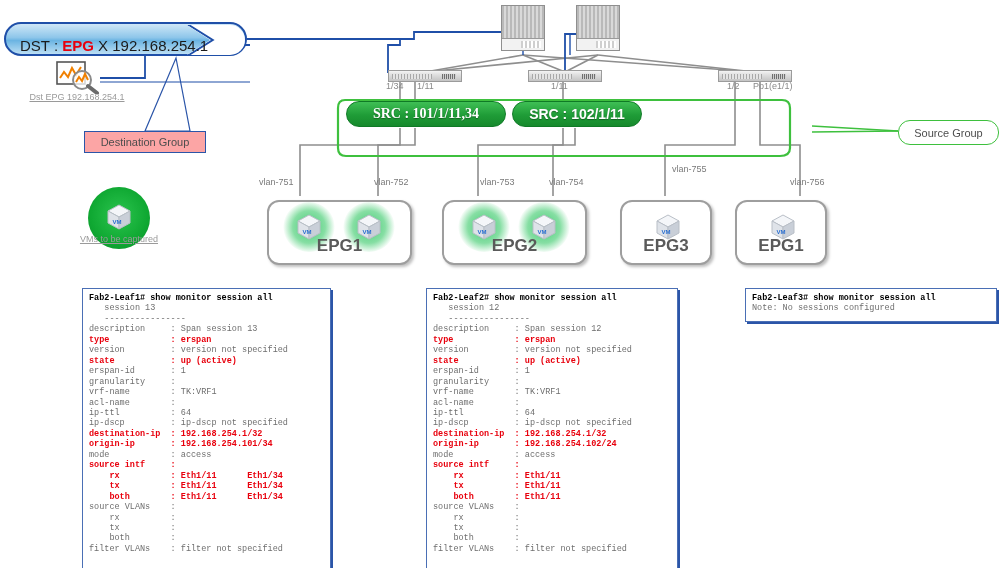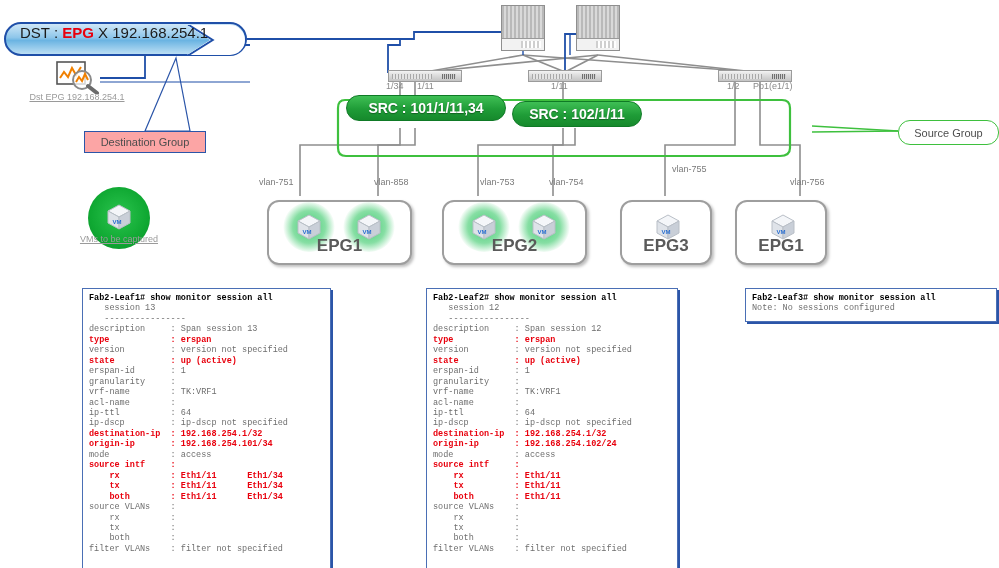--- a/index.html
+++ b/index.html
@@ -9,21 +9,21 @@
     -webkit-font-smoothing:antialiased;
   }
   .abs{position:absolute;}
 
   
   #dst-banner{
     left:4px;top:22px;width:243px;height:34px;
     border:2px solid #1f4fa8;border-radius:17px;
     background:linear-gradient(to bottom,#cfe7f7 0%,#8ec6ea 45%,#6bb4e2 55%,#bcdff4 100%);
     box-sizing:border-box;
-    display:flex;align-items:flex-start;
+    display:flex;align-items:flex-end;
   }
   #dst-banner .arrowhead{
     position:absolute;right:0px;top:1px;width:58px;height:30px;
     background:#ffffff;
     clip-path:polygon(100% 0,100% 100%,0 100%,40% 50%,0 0);
     border-top-right-radius:15px;border-bottom-right-radius:15px;
   }
   #dst-banner .arrowhead:after{
     content:"";position:absolute;left:0;top:0;width:100%;height:100%;
     border-left:2px solid #1f4fa8;
@@ -226,25 +226,25 @@
   <div class="ports"></div>
     <div class="ports2"></div>
 </div>
 
 <div class="abs port-label" style="left:386px;top:81px;">1/34</div>
 <div class="abs port-label" style="left:417px;top:81px;">1/11</div>
 <div class="abs port-label" style="left:551px;top:81px;">1/11</div>
 <div class="abs port-label" style="left:727px;top:81px;">1/2</div>
 <div class="abs port-label" style="left:753px;top:81px;">Po1(e1/1)</div>
 
-<div class="src-pill abs" style="left:346px;top:95px;width:160px;">SRC : 101/1/11,34</div>
+<div class="src-pill abs" style="left:346px;top:101px;width:160px;font-family:Liberation Serif, serif;">SRC : 101/1/11,34</div>
 <div class="src-pill abs" style="left:512px;top:101px;width:130px;">SRC : 102/1/11</div>
 
 <div class="abs vlan-label" style="left:259px;top:177px;">vlan-751</div>
-<div class="abs vlan-label" style="left:374px;top:177px;">vlan-858</div>
+<div class="abs vlan-label" style="left:374px;top:177px;">vlan-752</div>
 <div class="abs vlan-label" style="left:480px;top:177px;">vlan-753</div>
 <div class="abs vlan-label" style="left:549px;top:177px;">vlan-754</div>
 <div class="abs vlan-label" style="left:672px;top:164px;">vlan-755</div>
 <div class="abs vlan-label" style="left:790px;top:177px;">vlan-756</div>
 
 <div class="epg" style="left:267px;top:200px;width:145px;height:65px;">
   <div class="vm" style="left:25px;top:10px;">
     <div class="glow"></div>
     <svg class="cube" viewBox="0 0 30 30">
         <polygon points="4,9 15,3 26,9 15,15" fill="#f4f6f9" stroke="#b9bfc7"></polygon>

